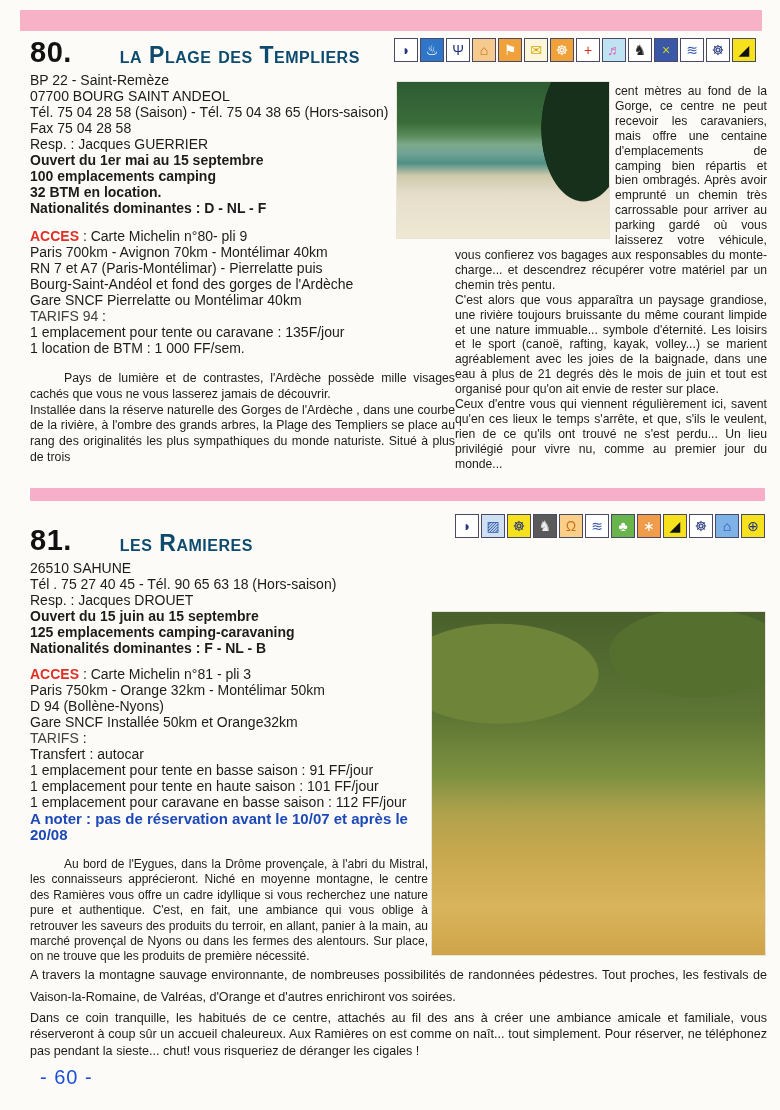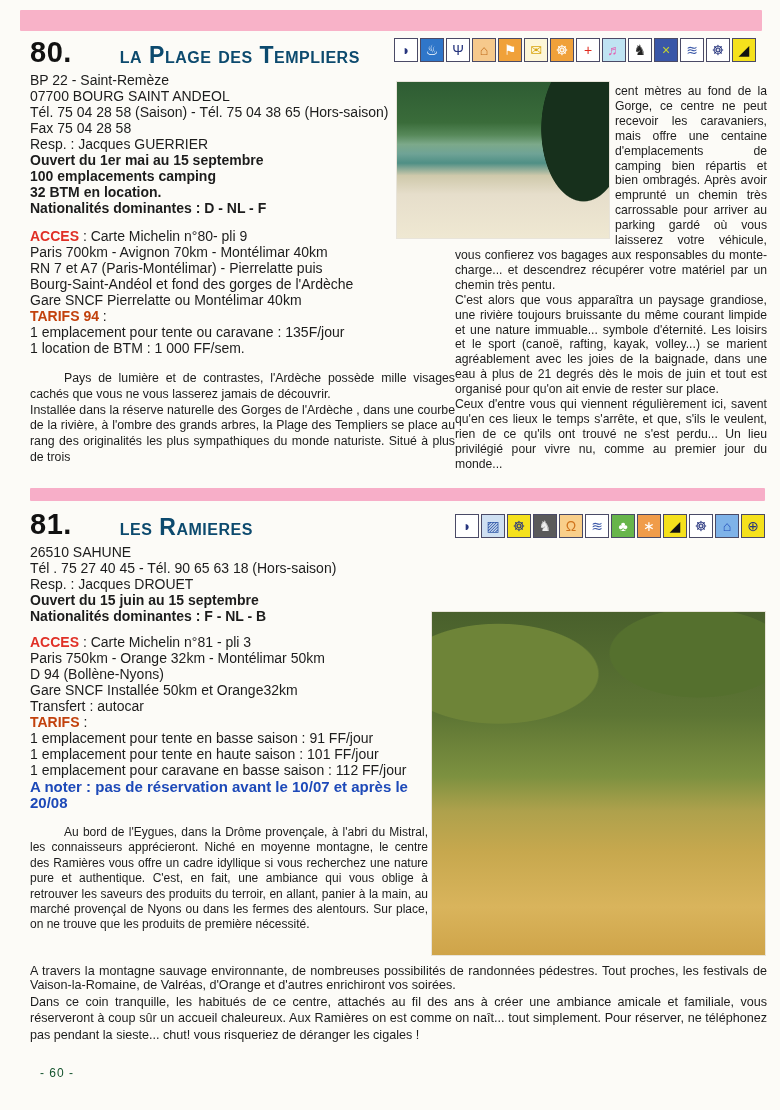--- a/index.html
+++ b/index.html
@@ -11,21 +11,21 @@
   .abs{position:absolute;}
   .bar{background:#f8b2c8;border-radius:1px;}
   
   .entry-head{display:flex;align-items:flex-end;gap:24px;margin-bottom:3px;}
   .entry-num{font-size:29px;font-weight:800;letter-spacing:.5px;color:#111;}
   .entry-title{font-size:23px;font-weight:800;font-variant:small-caps;letter-spacing:.5px;color:#0c4a6e;margin-left:24px;}
   
   .line{font-size:14px;line-height:16px;}
   .bold{font-weight:700;}.gap10{height:10px;}.gap12{height:12px;}
   .red{color:#e03026;font-weight:700;}
-  .navy{color:#c2410c;font-weight:700;}
+  .navy{color:#404040;font-weight:400;}
   .note{color:#1d49b8;font-weight:700;font-size:15px;line-height:16px;margin-top:1px;}
   
   .para{font-size:12.3px;line-height:15.8px;text-align:justify;}
   .indent{text-indent:34px;}
   
   .icon-strip{display:flex;gap:2px;}
   .icon{
     width:24px;height:24px;box-sizing:border-box;border:1px solid #4a4a66;
     display:flex;align-items:center;justify-content:center;
     font-size:14px;line-height:1;flex:0 0 auto;background:#fff;
@@ -36,21 +36,21 @@
     background:
       radial-gradient(ellipse 70px 120px at 88% 30%, #17301c 0 60%, rgba(0,0,0,0) 61%),
       linear-gradient(180deg,#2e5c33 0%,#3a6c3a 26%,#57895a 34%,#7ca98a 40%,#6fa396 46%,#4f8f85 52%,#cfc9ab 60%,#e6decb 72%,#efe8d2 100%);
   }
   .photo-field{
     background:
       radial-gradient(ellipse 180px 90px at 20% 18%, #6e8438 0 55%, rgba(0,0,0,0) 56%),
       radial-gradient(ellipse 160px 80px at 80% 12%, #55702e 0 55%, rgba(0,0,0,0) 56%),
       linear-gradient(180deg,#49602c 0%,#5d7534 30%,#7d9140 48%,#aea14c 58%,#c7a84e 70%,#d9b45c 86%,#cfa449 100%);
   }
-  .pagenum{font-size:12px;color:#14532d;letter-spacing:1px;}
+  .pagenum{font-size:20px;color:#1d4ed8;letter-spacing:1px;}
   .wrap-spacer{float:left;width:160px;height:156px;}
   .rc-para{font-size:12.2px;line-height:14.9px;text-align:justify;}
 </style>
 </head>
 <body>
 
 <div class="abs bar" style="left:20px;top:10px;width:742px;height:21px;"></div>
 
 <div class="abs icon-strip" style="left:394px;top:38px;">
     <span class="icon" style="background: rgb(255, 255, 255); color: rgb(39, 53, 126);">◗</span>
@@ -119,48 +119,49 @@
     <span class="icon" style="background: rgb(249, 207, 138); color: rgb(208, 116, 28);">Ω</span>
     <span class="icon" style="background: rgb(255, 255, 255); color: rgb(58, 87, 168);">≋</span>
     <span class="icon" style="background: rgb(103, 181, 75); color: rgb(255, 255, 255);">♣</span>
     <span class="icon" style="background: rgb(240, 156, 74); color: rgb(255, 255, 255);">∗</span>
     <span class="icon" style="background: rgb(245, 225, 28); color: rgb(17, 17, 17);">◢</span>
     <span class="icon" style="background: rgb(255, 255, 255); color: rgb(39, 53, 126);">☸</span>
     <span class="icon" style="background: rgb(127, 179, 232); color: rgb(29, 73, 184);">⌂</span>
     <span class="icon" style="background: rgb(245, 225, 28); color: rgb(39, 53, 126);">⊕</span>
   </div>
 
-<div class="abs" style="left:30px;top:508px;width:408px;">
+<div class="abs" style="left:30px;top:524px;width:408px;">
   <div class="entry-head">
     <span class="entry-num">81.</span>
     <span class="entry-title">les Ramieres</span>
   </div>
   <div class="line">26510 SAHUNE</div>
   <div class="line">Tél . 75 27 40 45  - Tél. 90 65 63 18 (Hors-saison)</div>
   <div class="line">Resp. : Jacques DROUET</div>
   <div class="line bold">Ouvert du 15 juin au 15 septembre</div>
+  <div class="line bold">125 emplacements camping-caravaning</div>
   <div class="line bold">Nationalités dominantes : F - NL - B</div>
   <div class="gap10"></div>
   <div class="line">
     <span class="red">ACCES</span><span> : Carte Michelin n°81 - pli 3</span>
   </div>
   <div class="line">Paris 750km - Orange 32km - Montélimar 50km</div>
   <div class="line">D 94 (Bollène-Nyons)</div>
   <div class="line">Gare SNCF Installée 50km et Orange32km</div>
-  <div class="line">Transfert : autocar</div>
   <div class="line">
     <span class="navy">TARIFS</span><span> :</span>
   </div>
+  <div class="line">Transfert : autocar</div>
   <div class="line">1 emplacement pour tente en basse saison : 91 FF/jour</div>
   <div class="line">1 emplacement pour tente en haute saison : 101 FF/jour</div>
   <div class="line">1 emplacement pour caravane en basse saison : 112 FF/jour</div>
   <div class="note">A noter : pas de réservation avant le 10/07 et après le 20/08</div>
   <div class="para indent" style="width:398px;margin-top:14px;font-size:12px;line-height:15.4px;">Au bord de l'Eygues, dans la Drôme provençale, à l'abri du Mistral, les connaisseurs apprécieront. Niché en moyenne montagne, le centre des Ramières vous offre un cadre idyllique si vous recherchez une nature pure et authentique. C'est, en fait, une ambiance qui vous oblige à retrouver les saveurs des produits du terroir, en allant, panier à la main, au marché provençal de Nyons ou dans les fermes des alentours. Sur place, on ne trouve que les produits de première nécessité.</div>
 </div>
 
 <div class="abs photo photo-field" style="left:432px;top:612px;width:333px;height:343px;"></div>
 
 <div class="abs" style="left:30px;top:964px;width:737px;">
-  <div class="para" style="font-size:12.6px;line-height:14px;">A  travers la montagne sauvage environnante, de nombreuses possibilités de randonnées pédestres. Tout proches, les festivals de Vaison-la-Romaine, de Valréas, d'Orange et d'autres enrichiront vos soirées.</div>
+  <div class="para" style="font-size:12.6px;line-height:22px;">A  travers la montagne sauvage environnante, de nombreuses possibilités de randonnées pédestres. Tout proches, les festivals de Vaison-la-Romaine, de Valréas, d'Orange et d'autres enrichiront vos soirées.</div>
   <div class="para" style="font-size:12.6px;line-height:16.4px;margin-top:2px;">Dans ce coin tranquille, les habitués de ce centre, attachés au fil des ans à créer une ambiance amicale et familiale, vous réserveront à coup sûr un accueil chaleureux. Aux Ramières on est comme on naît... tout simplement. Pour réserver, ne téléphonez pas pendant la sieste... chut! vous risqueriez de déranger les cigales !</div>
 </div>
 
 <div class="abs pagenum" style="left:40px;top:1066px;">- 60 -</div>
 
 </body></html>

